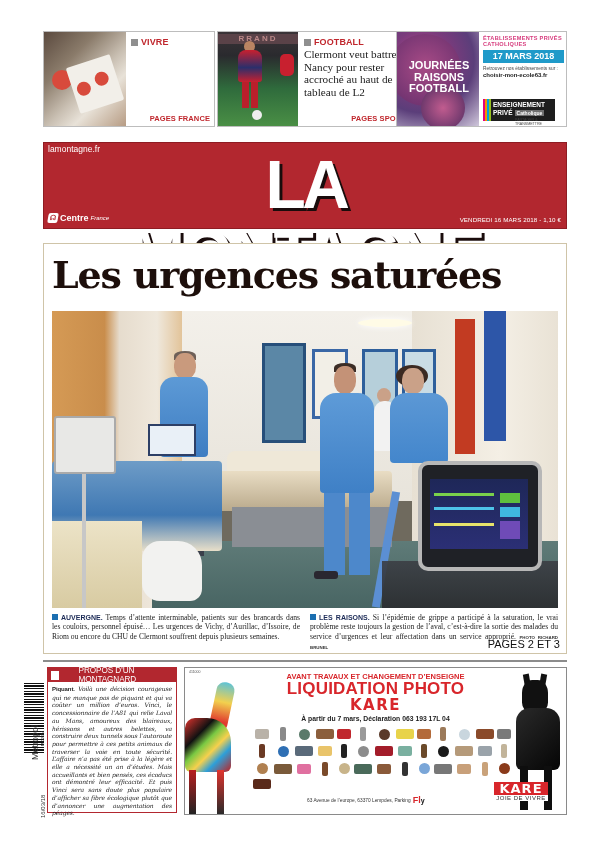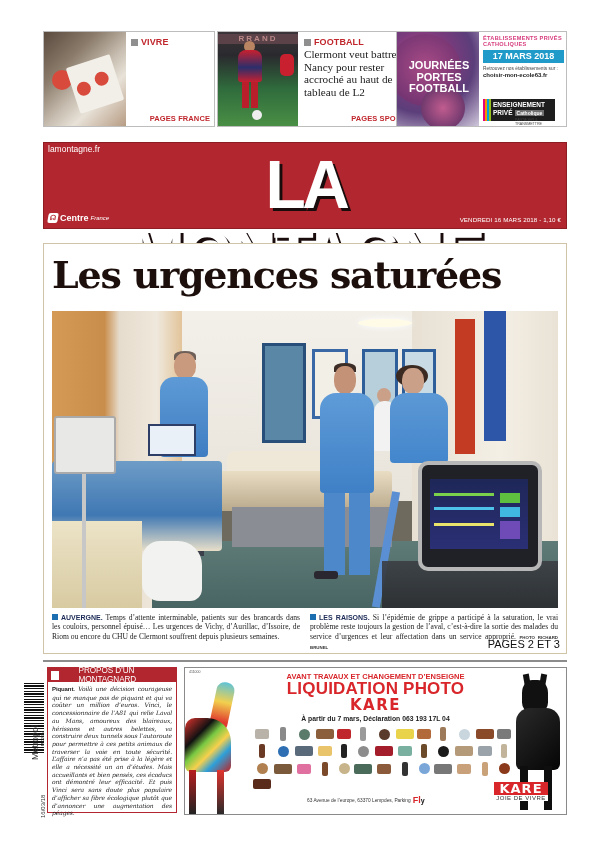--- a/index.html
+++ b/index.html
@@ -221,21 +221,21 @@
   </div>
   <div class="teaser-page">PAGES SPORTS</div>
 </div>
 
 <div class="teaser teaser-ad">
   <div class="ad-left">
     <div class="circle c1"></div>
     <div class="circle c2"></div>
     <div class="jpo">
       <div>JOURNÉES</div>
-      <div>PORTES</div>
+      <div>RAISONS</div>
       <div>FOOTBALL</div>
     </div>
   </div>
   <div class="ad-right">
     <div class="ad-kicker">ÉTABLISSEMENTS PRIVÉS CATHOLIQUES</div>
     <div class="ad-date">17 MARS 2018</div>
     <div class="ad-info">Retrouvez nos établissements sur :</div>
     <div class="ad-url">choisir-mon-ecole63.fr</div>
     <div class="ad-logo">
       <div class="stripes"></div>

